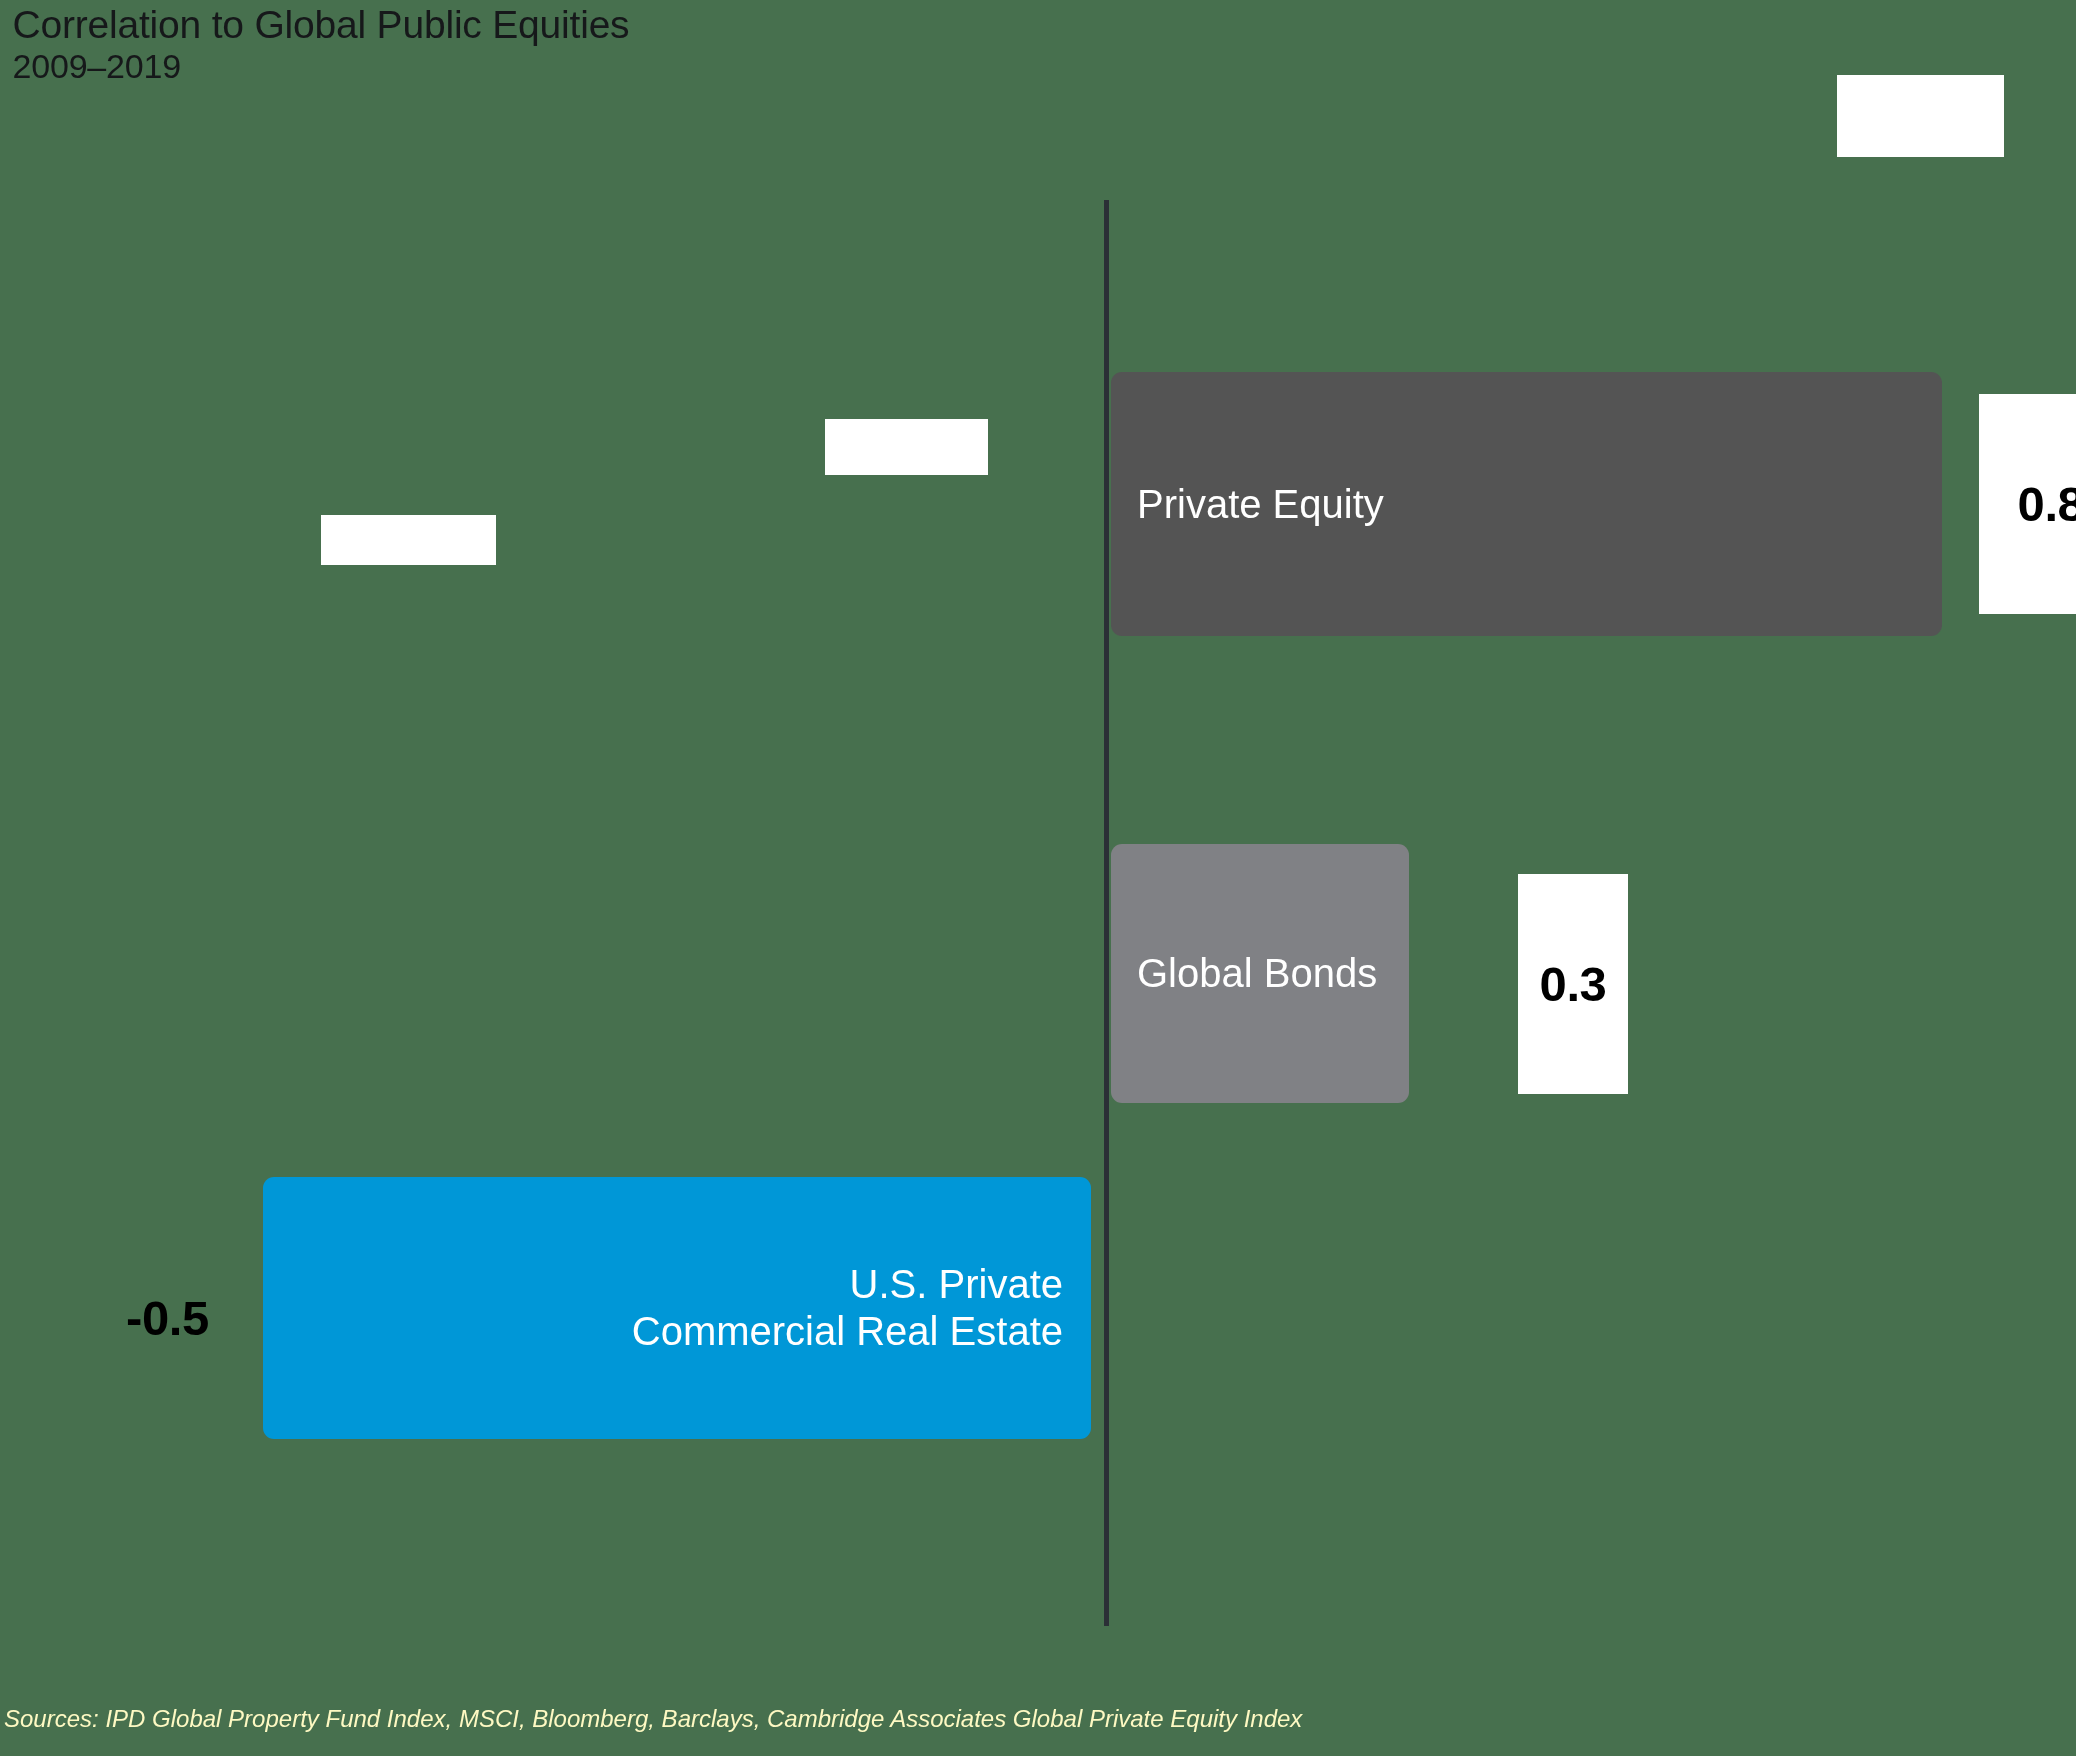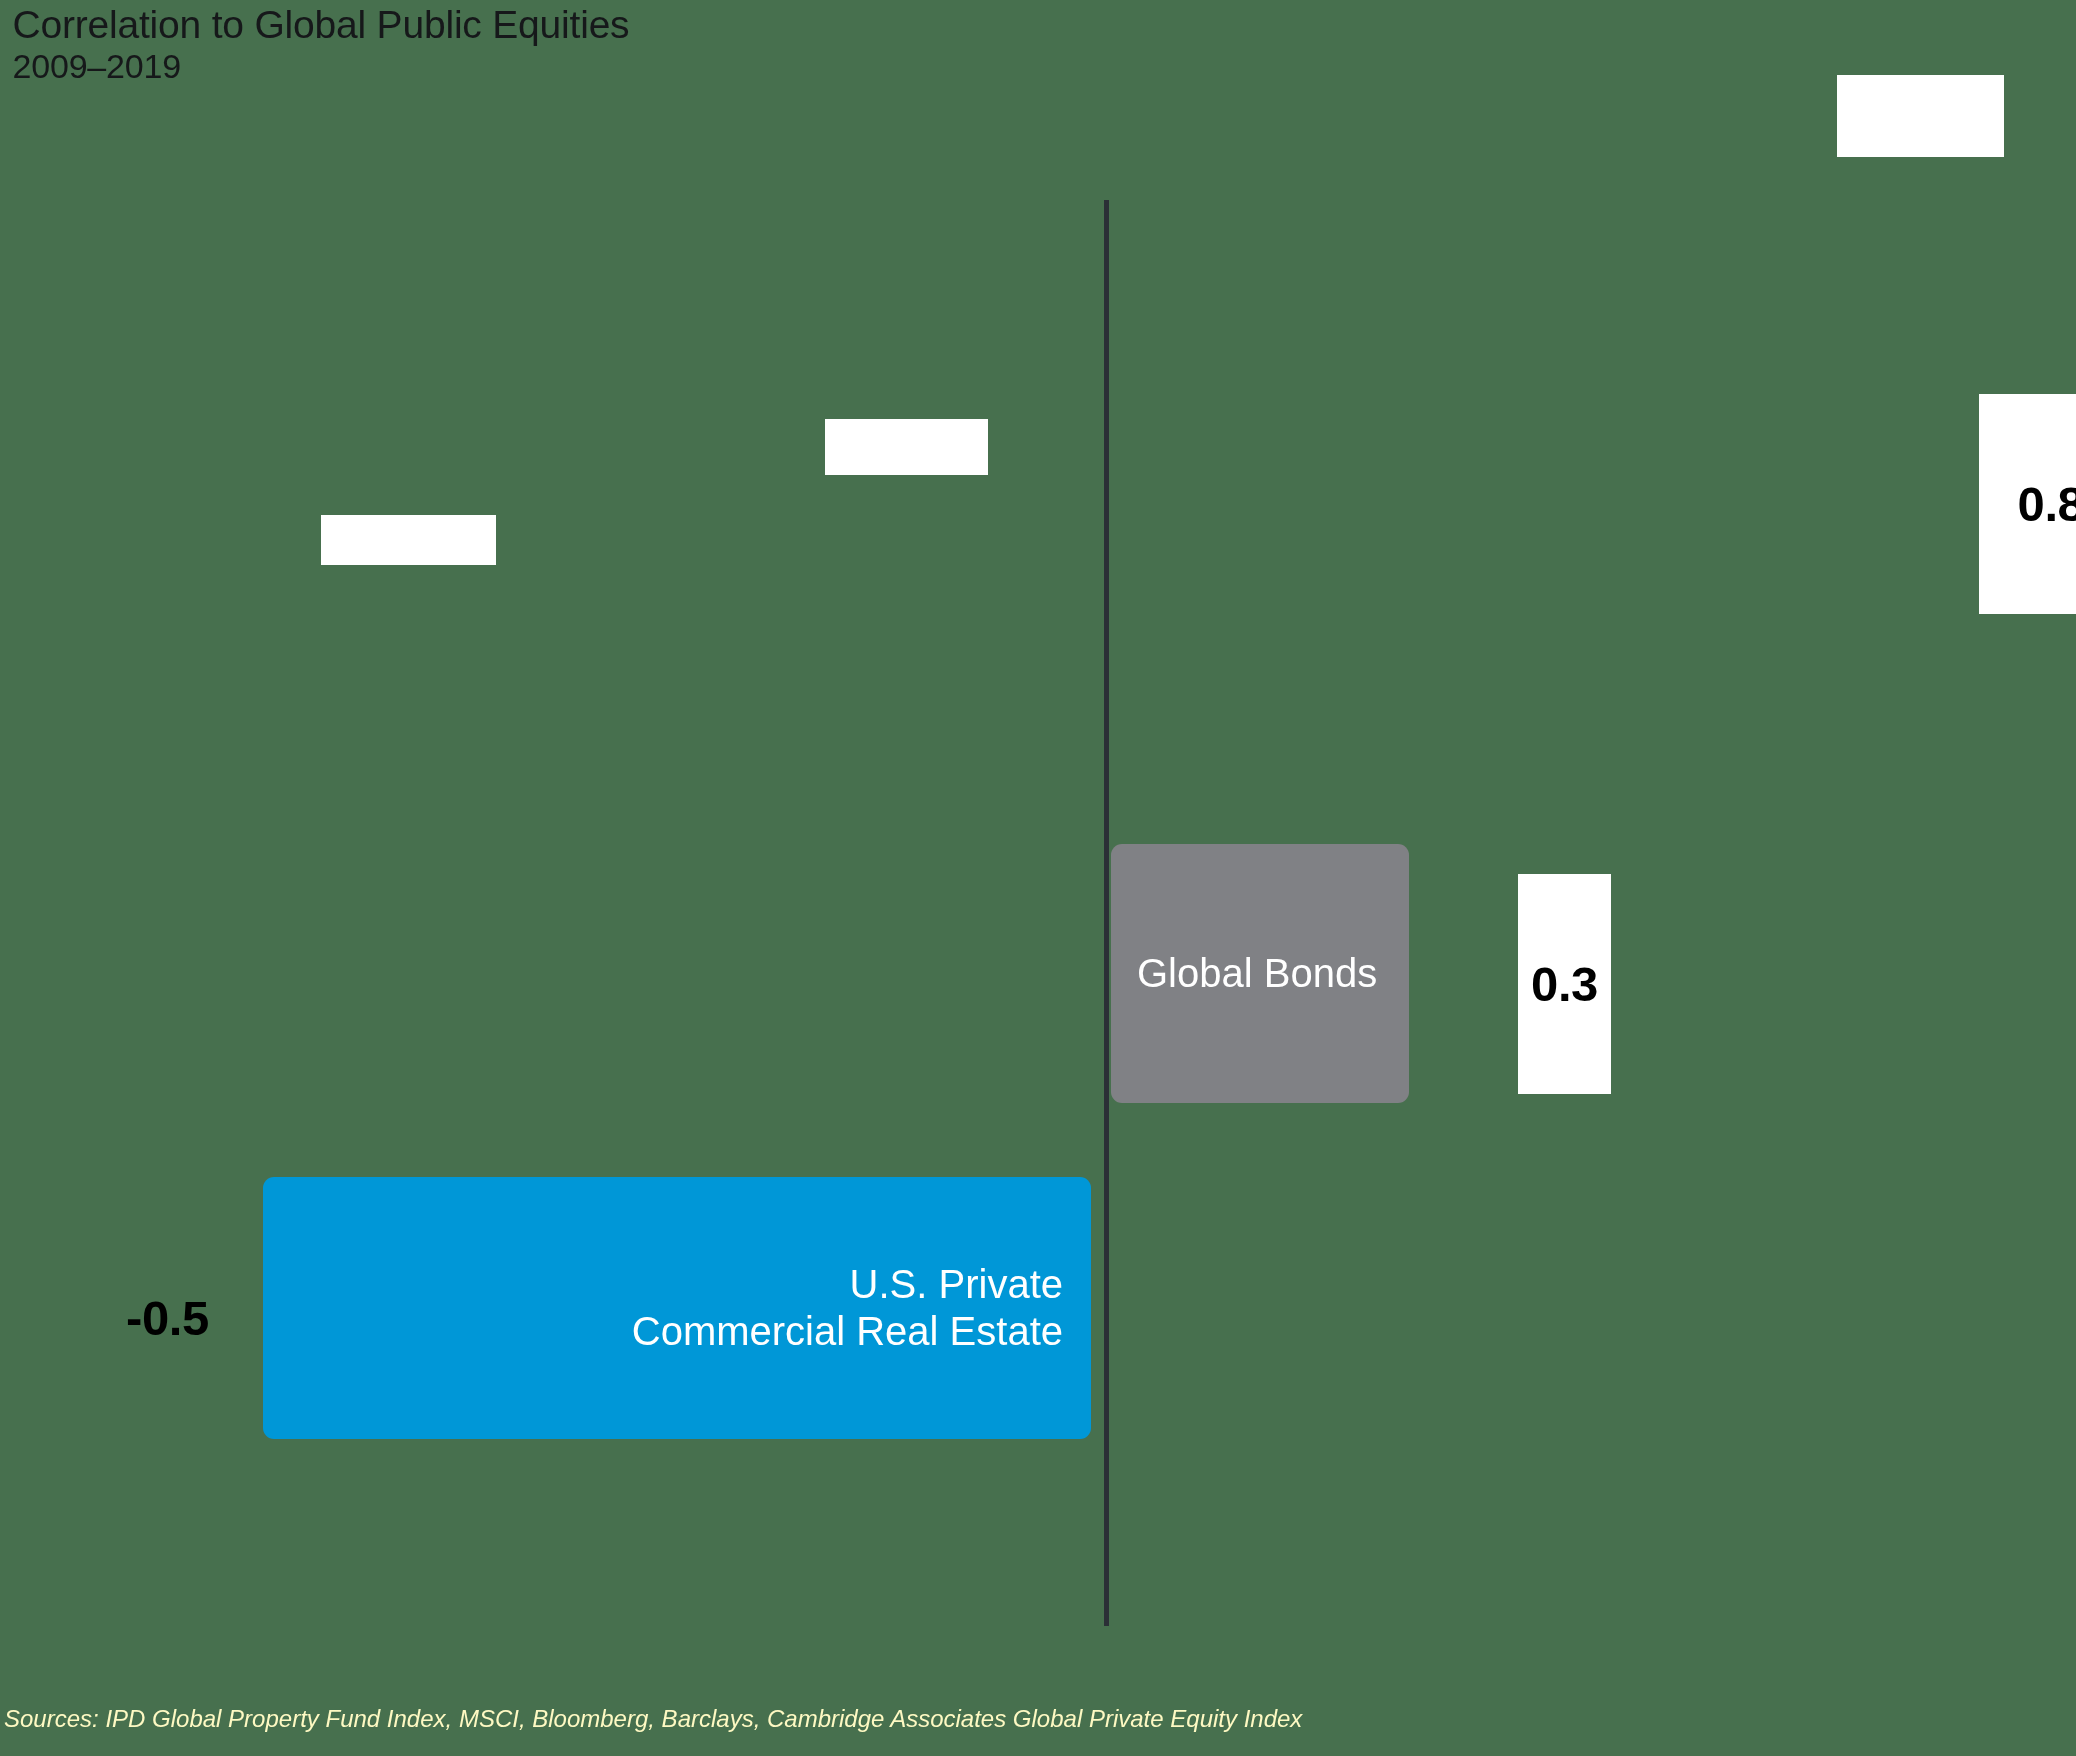--- a/index.html
+++ b/index.html
@@ -109,21 +109,21 @@
   .value-pe {
     left: 1979px;
     top: 394px;
     width: 133px;
     height: 220px;
   }
   .value-pe span { padding-left: 11px; }
   .value-gb {
     left: 1518px;
     top: 874px;
-    width: 93px;
+    width: 110px;
     height: 220px;
   }
   .value-re {
     position: absolute;
     left: 105px;
     top: 1291px;
     width: 125px;
     height: 54px;
     display: flex;
     align-items: center;
@@ -166,20 +166,23 @@
   <div class="title">Correlation to Global Public Equities</div>
 
   <div class="subtitle">2009–2019</div>
 
   <div class="blank-rect blank-a"></div>
   <div class="blank-rect blank-b"></div>
   <div class="blank-rect blank-c"></div>
 
   <div class="axis-line"></div>
 
+  <div class="bar bar-pe">
+    <span class="bar-label">Private Equity</span>
+  </div>
 
   <div class="value-box value-pe">
     <span>0.8</span>
   </div>
 
   <div class="bar bar-gb">
     <span class="bar-label">Global Bonds</span>
   </div>
 
   <div class="value-box value-gb">

